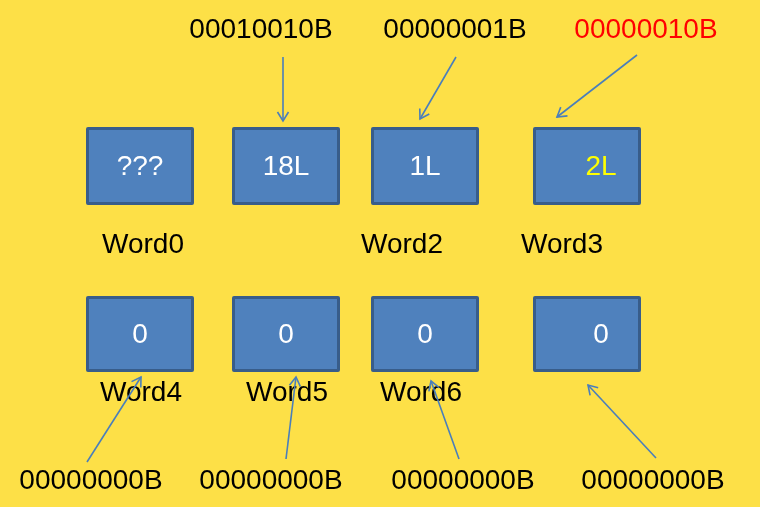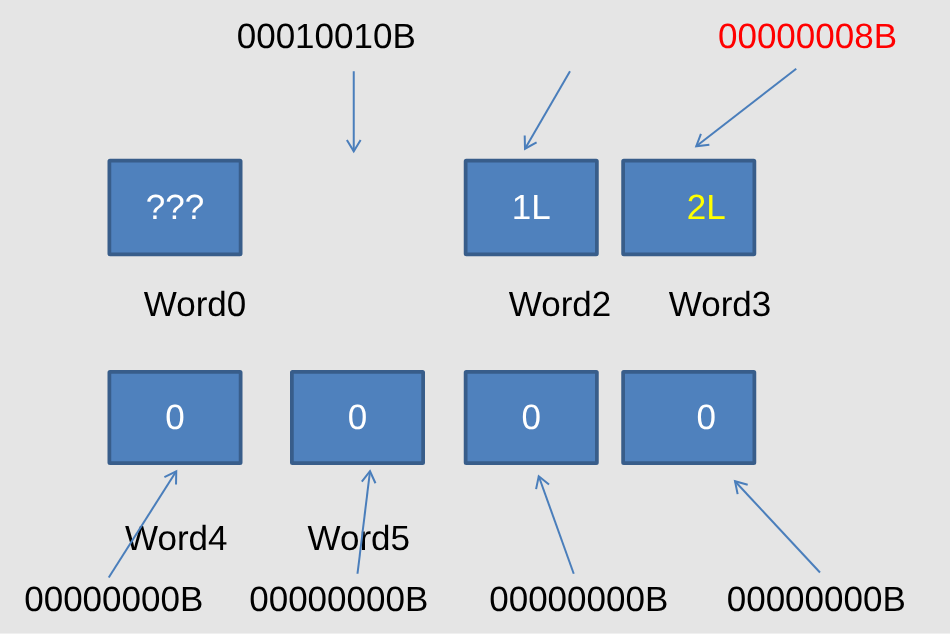--- a/index.html
+++ b/index.html
@@ -1,75 +1,80 @@
 <!DOCTYPE html>
 <html><head>
 <meta charset="utf-8">
 <style>
   html,body{margin:0;padding:0;background:#fff;}
   .canvas{
-    position:relative;width:760px;height:507px;background:#e5e5e5;overflow:hidden;
+    position:relative;width:760px;height:507px;background:#fde047;overflow:hidden;
     font-family:"Liberation Sans","DejaVu Sans",sans-serif;
     --box-fill:#4F81BD;--box-border:#385D8A;--arrow:#4A7EBB;
   }
   .box{
     position:absolute;width:108px;height:78px;box-sizing:border-box;
     background:var(--box-fill);border:3px solid var(--box-border);border-radius:2px;
     display:flex;align-items:center;justify-content:center;
     font-size:28px;color:#FFFFFF;
   }
   .r2{top:296px;height:76px;}
-  .c0{left:86px;}.c1{left:232px;}.c2{left:371px;}.c3{left:497px;padding-left:28px;}
+  .c0{left:86px;}.c1{left:232px;}.c2{left:371px;}.c3{left:533px;padding-left:28px;}
   .lbl{
     position:absolute;transform:translateX(-50%);white-space:nowrap;
     font-size:28px;color:#000;line-height:1;
   }
   .wordlbl1{top:230px;}
-  .wordlbl2{top:417px;}
+  .wordlbl2{top:378px;}
   .toplbl{top:15px;}
   .botlbl{top:466px;}
   svg.arrows{position:absolute;left:0;top:0;pointer-events:none;}
 </style>
 </head>
 <body>
 
 <div class="canvas" style="--box-fill: #4F81BD; --box-border: #385D8A; --arrow: #4A7EBB;">
 
   <div class="lbl toplbl" style="left: 261px; color: rgb(0, 0, 0);">00010010B</div>
-  <div class="lbl toplbl" style="left: 646px; color: rgb(255, 0, 0);">00000008B</div>
+  <div class="lbl toplbl" style="left: 455px; color: rgb(0, 0, 0);">00000001B</div>
+  <div class="lbl toplbl" style="left: 646px; color: rgb(255, 0, 0);">00000010B</div>
 
   <div class="box c0" style="top:127px">
     <span style="color: rgb(255, 255, 255);">???</span>
+  </div>
+  <div class="box c1" style="top:127px">
+    <span style="color: rgb(255, 255, 255);">18L</span>
   </div>
   <div class="box c2" style="top:127px">
     <span style="color: rgb(255, 255, 255);">1L</span>
   </div>
   <div class="box c3" style="top:127px">
     <span style="color: rgb(255, 255, 0);">2L</span>
   </div>
 
-  <div class="lbl wordlbl1" style="left:156px">Word0</div>
-  <div class="lbl wordlbl1" style="left:448px">Word2</div>
-  <div class="lbl wordlbl1" style="left:576px">Word3</div>
+  <div class="lbl wordlbl1" style="left:143px">Word0</div>
+  <div class="lbl wordlbl1" style="left:402px">Word2</div>
+  <div class="lbl wordlbl1" style="left:562px">Word3</div>
 
   <div class="box r2 c0">
     <span style="color: rgb(255, 255, 255);">0</span>
   </div>
   <div class="box r2 c1">
     <span style="color: rgb(255, 255, 255);">0</span>
   </div>
   <div class="box r2 c2">
     <span style="color: rgb(255, 255, 255);">0</span>
   </div>
   <div class="box r2 c3">
     <span style="color: rgb(255, 255, 255);">0</span>
   </div>
 
   <div class="lbl wordlbl2" style="left:141px">Word4</div>
   <div class="lbl wordlbl2" style="left:287px">Word5</div>
+  <div class="lbl wordlbl2" style="left:421px">Word6</div>
 
   <div class="lbl botlbl" style="left: 91px; color: rgb(0, 0, 0);">00000000B</div>
   <div class="lbl botlbl" style="left: 271px; color: rgb(0, 0, 0);">00000000B</div>
   <div class="lbl botlbl" style="left: 463px; color: rgb(0, 0, 0);">00000000B</div>
   <div class="lbl botlbl" style="left: 653px; color: rgb(0, 0, 0);">00000000B</div>
 
   <svg class="arrows" width="760" height="507" viewBox="0 0 760 507">
     <defs>
       <marker id="ah" markerUnits="userSpaceOnUse" markerWidth="20" markerHeight="20" viewBox="-14 -10 20 20" refX="0" refY="0" orient="auto">
         <path d="M -9 -5.5 L 0 0 L -9 5.5" fill="none" stroke="#4A7EBB" stroke-width="1.6"></path>

